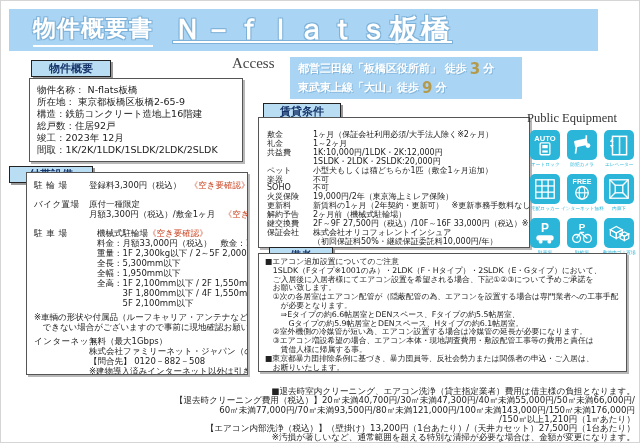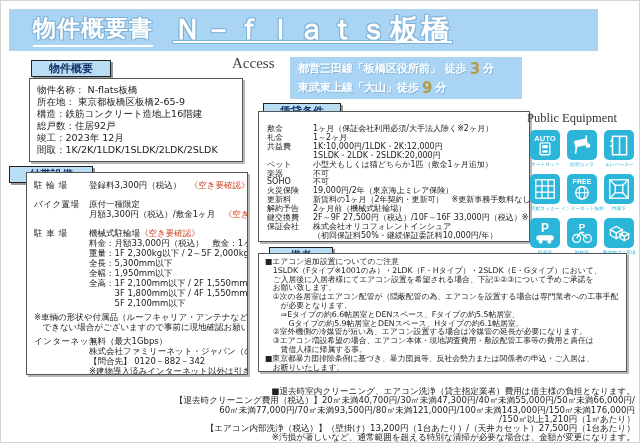--- a/index.html
+++ b/index.html
@@ -28,32 +28,32 @@
     box-sizing:border-box;}
   #hdr-overview{left:30px;top:59px;width:80px;height:17px;}
   #hdr-rental{left:262px;top:102px;width:78px;height:17px;}
   #hdr-facilities{left:8px;top:165px;width:84px;height:17px;}
   #hdr-remarks{left:268px;top:246px;width:64px;height:16px;}
   
   .box{position:absolute;background:#fff;border:1px solid #555;box-shadow:2px 2px 0 #b8b8b8;
     box-sizing:border-box;overflow:hidden;}
   #box-overview{left:28px;top:77px;width:214px;height:84px;padding:5px 7px;
     font-size:9.5px;line-height:12.1px;white-space:nowrap;}
-  #box-rental{left:257px;top:110px;width:272px;height:131px;padding:13px 4px 3px 8px;
+  #box-rental{left:257px;top:116px;width:272px;height:131px;padding:13px 4px 3px 8px;
     font-size:8px;line-height:8.9px;}
   #box-facilities{left:25px;top:171px;width:222px;height:203px;padding:7px 3px 4px 7px;
     font-size:8.5px;line-height:10px;}
   #box-remarks{left:257px;top:252px;width:369px;height:119px;padding:4px 6px;
     font-size:7.8px;line-height:8.8px;}
   .rrow,.frow{display:flex;white-space:nowrap;}
   .rlabel{width:46px;flex:0 0 46px;}
   .flabel{width:55px;flex:0 0 55px;letter-spacing:0.5px;}
   .frow{margin-bottom:9px;}
   .frow:last-child{margin-bottom:0;}
-  .frow.tight{margin-bottom:4px;}
+  .frow.tight{margin-bottom:4px;gap:8px;}
   .red{color:#cc4422;}
   .rline,.fline{white-space:nowrap;}
   .remark-line{white-space:nowrap;}
   
   #equipment{position:absolute;left:526px;top:110px;width:112px;}
   .eq-title{font-family:"Liberation Serif",serif;font-size:12.5px;color:#333;}
   .eq-grid{display:grid;grid-template-columns:repeat(3,36px);gap:4px 1px;margin-top:4px;}
   .eq-item{display:flex;flex-direction:column;align-items:center;}
   .eq-tile{width:30px;height:30px;background:#2bb6d9;border-radius:5px;display:flex;
     align-items:center;justify-content:center;}
@@ -313,21 +313,21 @@
         <div class="flines">
           <div class="fline"><span>※車輌の形状や付属品（ルーフキャリア・アンテナなど）により駐車が</span></div>
           <div class="fline"><span>　できない場合がございますので事前に現地確認お願い致します。</span></div>
         </div>
       </div>
       <div class="frow">
         <span class="flabel">インターネット</span>
         <div class="flines">
           <div class="fline"><span>無料（最大1Gbps）</span></div>
           <div class="fline"><span>株式会社ファミリーネット・ジャパン（のぞみネット）</span></div>
-          <div class="fline"><span>【問合先】 0120－882－342</span></div>
+          <div class="fline"><span>【問合先】 0120－882－508</span></div>
           <div class="fline"><span>※建物導入済みインターネット以外は引き込み不可</span></div>
         </div>
       </div>
     </div>
 
   <div id="hdr-remarks" class="schip">備考</div>
   <div id="box-remarks" class="box">
       <div class="remark-line">■エアコン追加設置についてのご注意</div>
       <div class="remark-line">　1SLDK（Fタイプ※1001のみ）・2LDK（F・Hタイプ）・2SLDK（E・Gタイプ）において、</div>
       <div class="remark-line">　ご入居後に入居者様にてエアコン設置を希望される場合、下記①②③について予めご承諾を</div>

